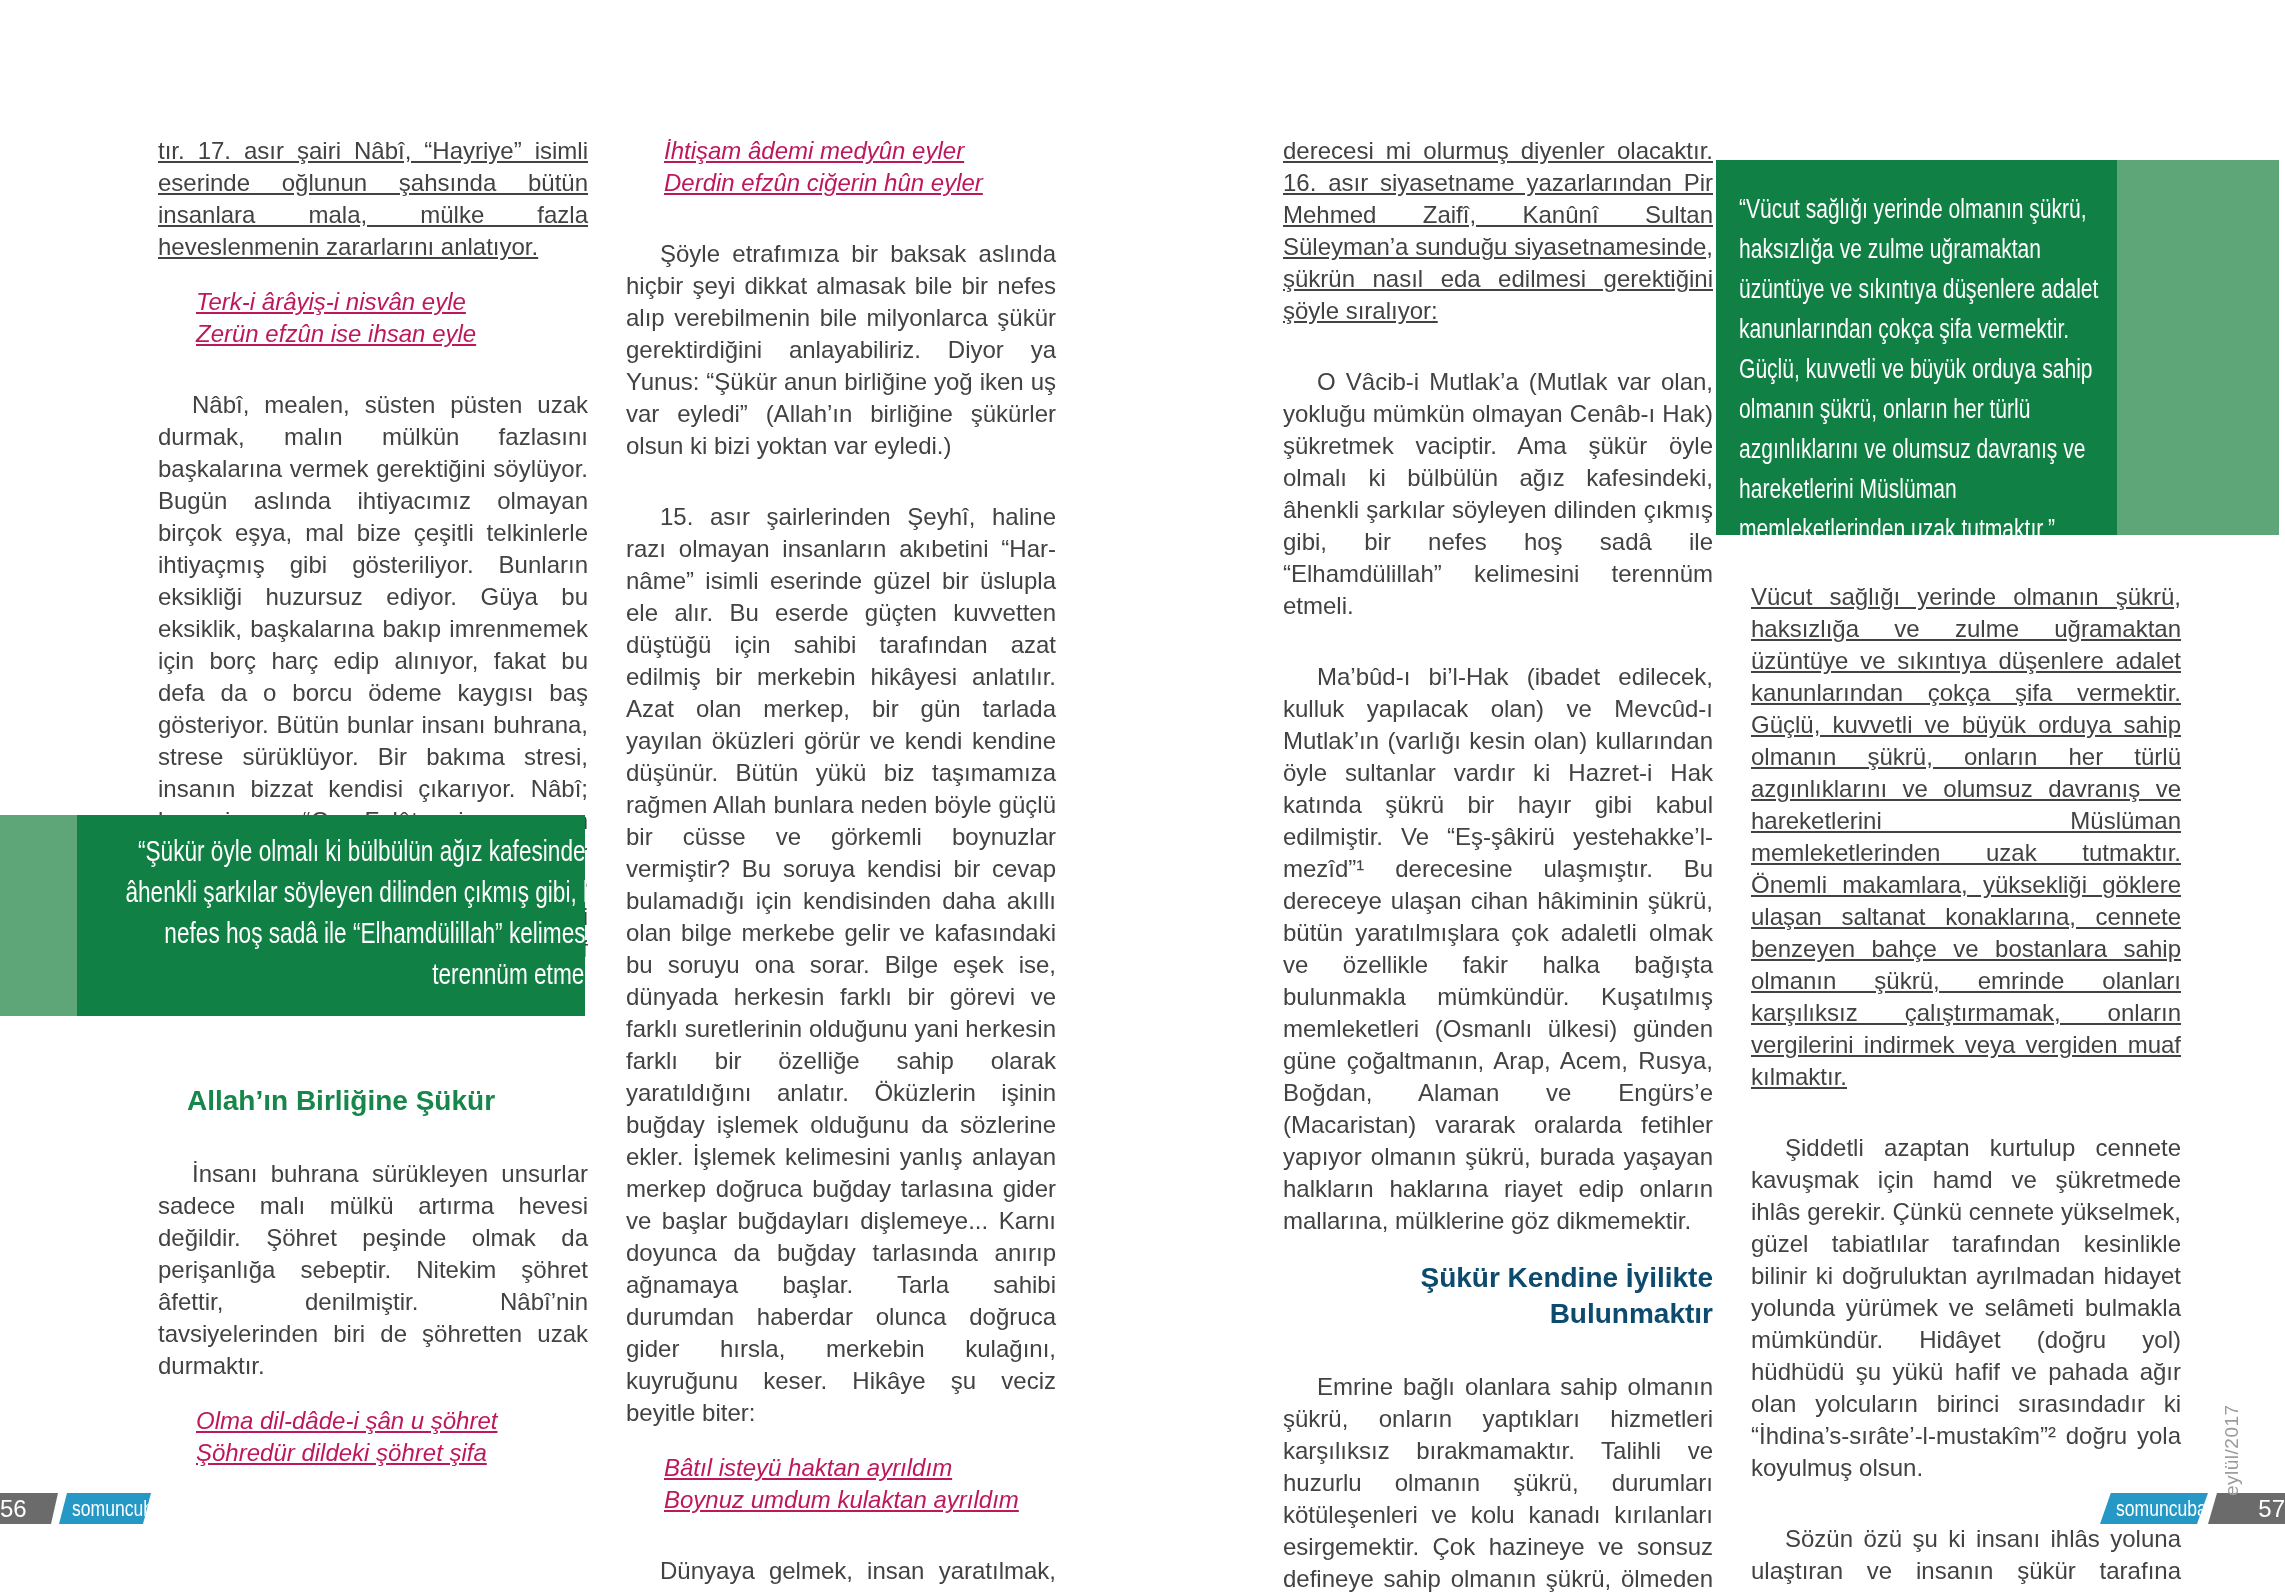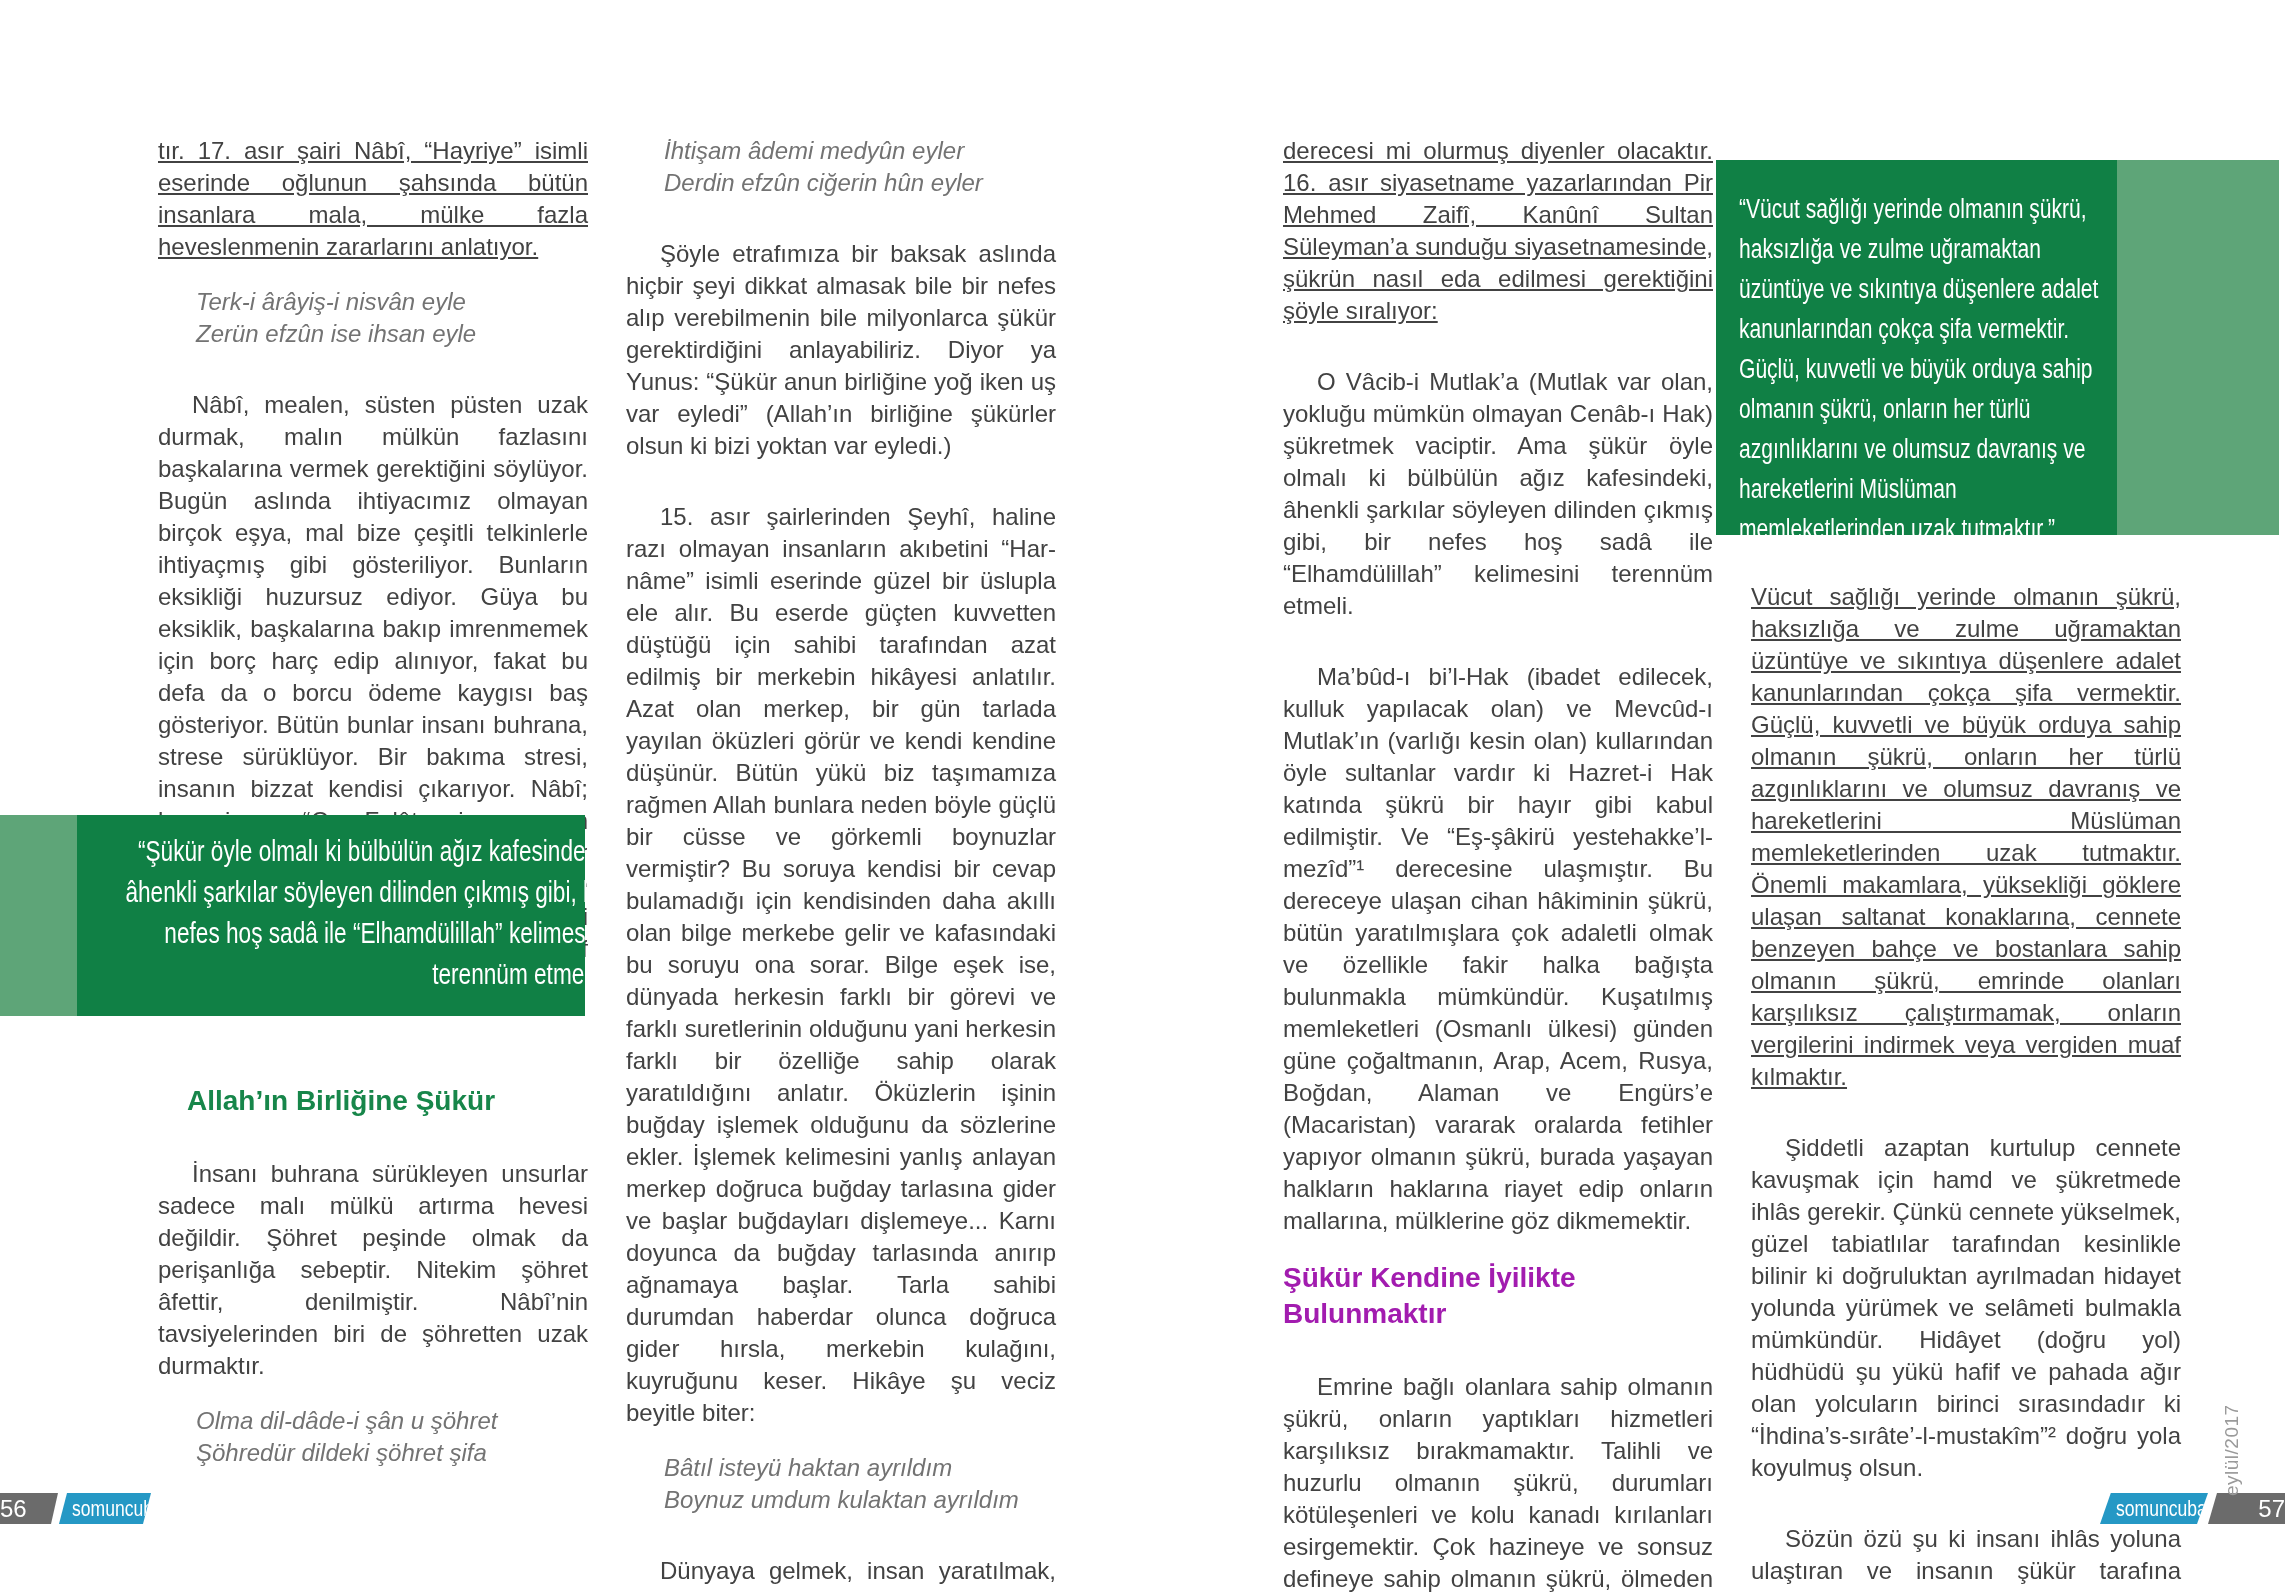--- a/index.html
+++ b/index.html
@@ -10,23 +10,23 @@
   
   .col{position:absolute;width:430px;font-size:24px;line-height:32px;color:#424242;}
   #col1-top{left:158px;top:135px;}
   #col1-bottom{left:158px;top:1083px;}
   #col2{left:626px;top:135px;}
   #col3{left:1283px;top:135px;}
   #col4{left:1751px;top:581px;}
   .blk{margin:0 0 23.4px 0;}
   .blk.p{text-align:justify;text-indent:34px;margin-top:39px;}
   .blk.p0{text-align:justify;text-indent:0;text-decoration:underline;}
-  .blk.couplet{font-style:italic;margin-left:38px;white-space:pre-line;color:#737373;font-weight:500;}
+  .blk.couplet{font-style:italic;margin-left:38px;white-space:pre-line;color:#be185d;font-weight:500;text-decoration:underline;}
   .blk.heading{color:#17864a;font-weight:bold;font-size:28px;line-height:36px;margin-bottom:25px;margin-left:29px;}
-  .blk.heading-center{color:#a21caf;font-weight:bold;font-size:28px;line-height:36px;margin-bottom:25px;text-align:left;}
+  .blk.heading-center{color:#0c4a6e;font-weight:bold;font-size:28px;line-height:36px;margin-bottom:25px;text-align:right;}
   
   .quote-left-wrap{position:absolute;left:0;top:815px;width:585px;height:201px;}
   .quote-left-strip{position:absolute;left:0;top:0;width:77px;height:201px;background:#5ea578;}
   .quote-left-box{position:absolute;left:77px;top:0;right:0;height:201px;background:#108045;text-align:right;}
   .quote-left-box .qtxt{position:absolute;left:23.4px;top:16px;width:509px;
       color:#ffffff;font-size:29px;line-height:41px;}
   .quote-right-wrap{position:absolute;left:1716px;top:160px;width:563px;height:375px;}
   .quote-right-box{position:absolute;left:0;top:0;width:401px;height:375px;background:#108045;}
   .quote-right-strip{position:absolute;left:401px;top:0;width:162px;height:375px;background:#5ea578;}
   .quote-right-box .qtxt{position:absolute;left:23.4px;top:29px;width:360px;

